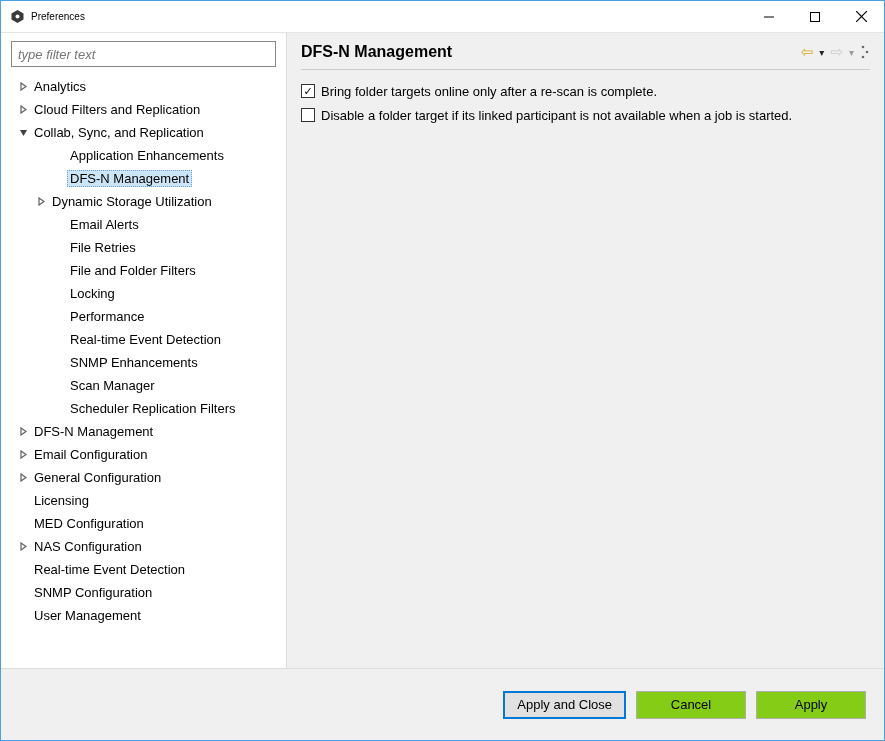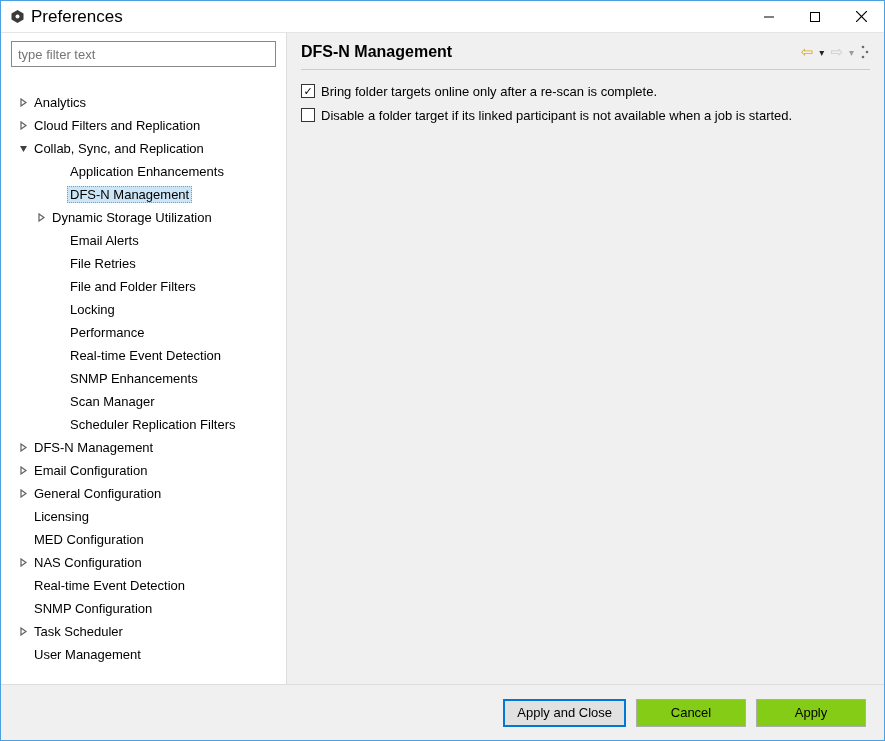--- a/index.html
+++ b/index.html
@@ -29,21 +29,21 @@
   .titlebar .app-icon {
     width: 16px;
     height: 16px;
     margin-right: 6px;
     display: inline-flex;
     align-items: center;
     justify-content: center;
   }
   .titlebar .title-text {
     flex: 1;
-    font-size: 17px;
+    font-size: 10px;
   }
   .win-controls {
     display: flex;
   }
   .win-btn {
     width: 46px;
     height: 31px;
     display: flex;
     align-items: center;
     justify-content: center;
@@ -56,25 +56,26 @@
   }
   .left-panel {
     width: 286px;
     border-right: 1px solid #ddd;
     display: flex;
     flex-direction: column;
     padding: 8px 4px 8px 4px;
     background: #fff;
   }
   .filter-input {
-    margin: 0 6px 22px 6px;
+    margin: 0 6px 6px 6px;
     height: 26px;
     border: 1px solid #888;
     padding: 0 6px;
     font-size: 13px;
+    font-style: italic;
     color: #4c1d95;
     outline: none;
   }
   .tree {
     flex: 1;
     overflow: auto;
     padding: 2px 0 0 0;
   }
   .tree-node {
     display: flex;
@@ -148,21 +149,21 @@
     margin-right: 6px;
     background: #fff;
     display: inline-flex;
     align-items: center;
     justify-content: center;
     font-size: 11px;
     line-height: 1;
     cursor: pointer;
   }
   .footer {
-    height: 56px;
+    height: 72px;
     border-top: 1px solid #ddd;
     background: #f0f0f0;
     display: flex;
     align-items: center;
     justify-content: flex-end;
     padding: 0 18px;
     gap: 10px;
   }
   .btn {
     min-width: 110px;
@@ -316,26 +317,20 @@
           </div>
           <div class="tree-node indent-0">
             <span class="tree-arrow"></span>
             <span class="tree-label">Real-time Event Detection</span>
           </div>
           <div class="tree-node indent-0">
             <span class="tree-arrow"></span>
             <span class="tree-label">SNMP Configuration</span>
           </div>
           <div class="tree-node indent-0">
-            <span class="tree-arrow"><svg width="9" height="9">
-                <path d="M2 1 L7 4.5 L2 8 Z" fill="none" stroke="#606060" stroke-width="1.2"></path>
-              </svg></span>
-            <span class="tree-label">Task Scheduler</span>
-          </div>
-          <div class="tree-node indent-0">
             <span class="tree-arrow"></span>
             <span class="tree-label">User Management</span>
           </div>
         </div>
     </div>
 
     <div class="right-panel">
       <div class="right-header">
         <div class="right-title">DFS-N Management</div>
         <div class="right-toolbar">

